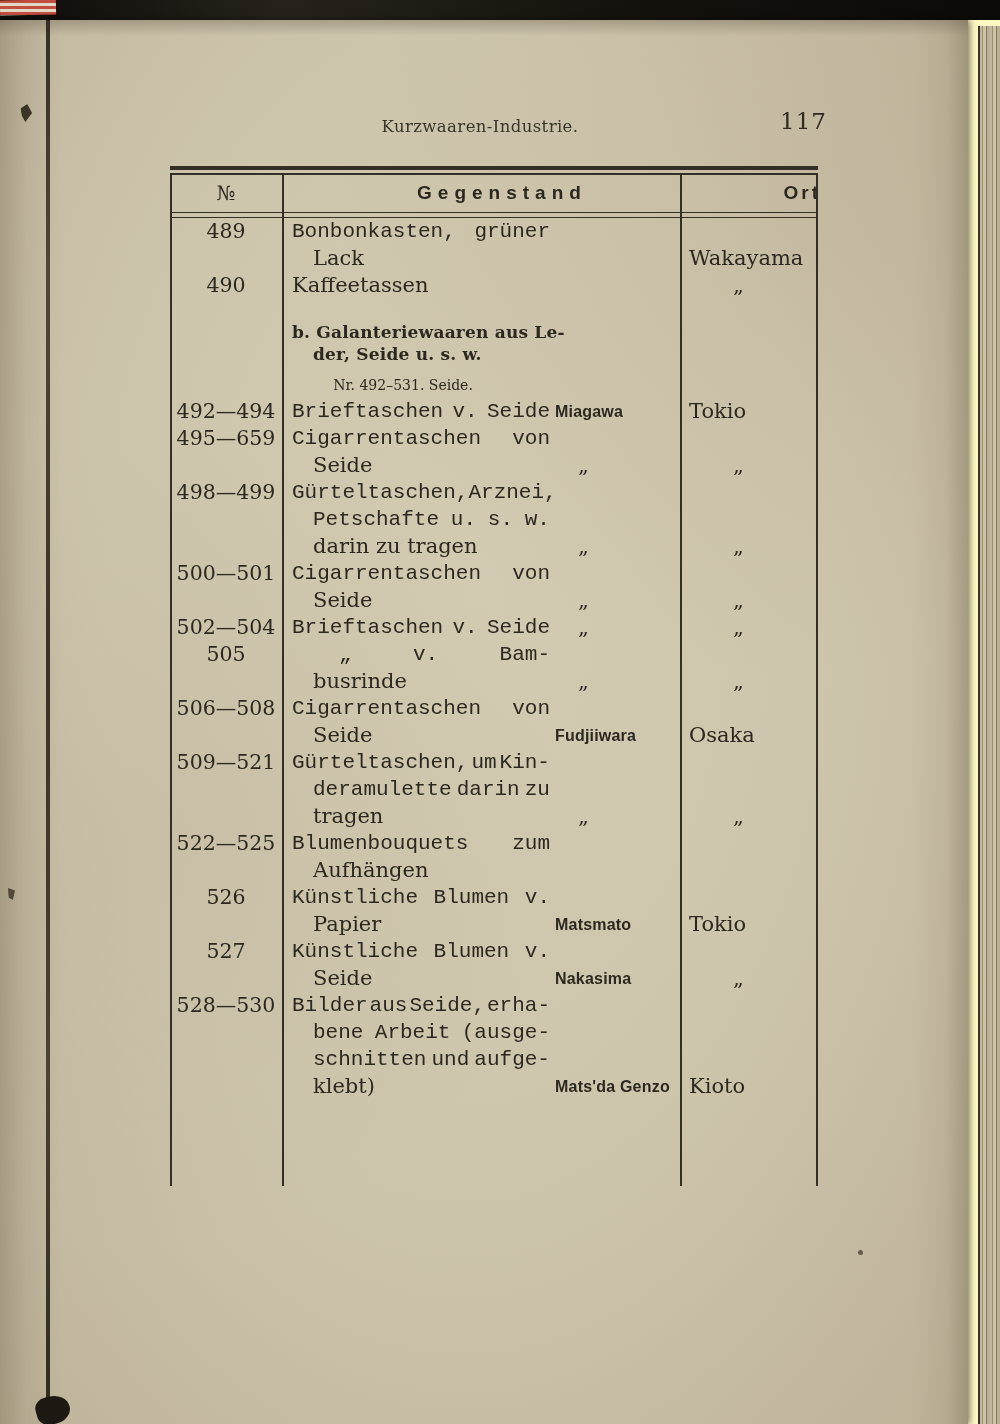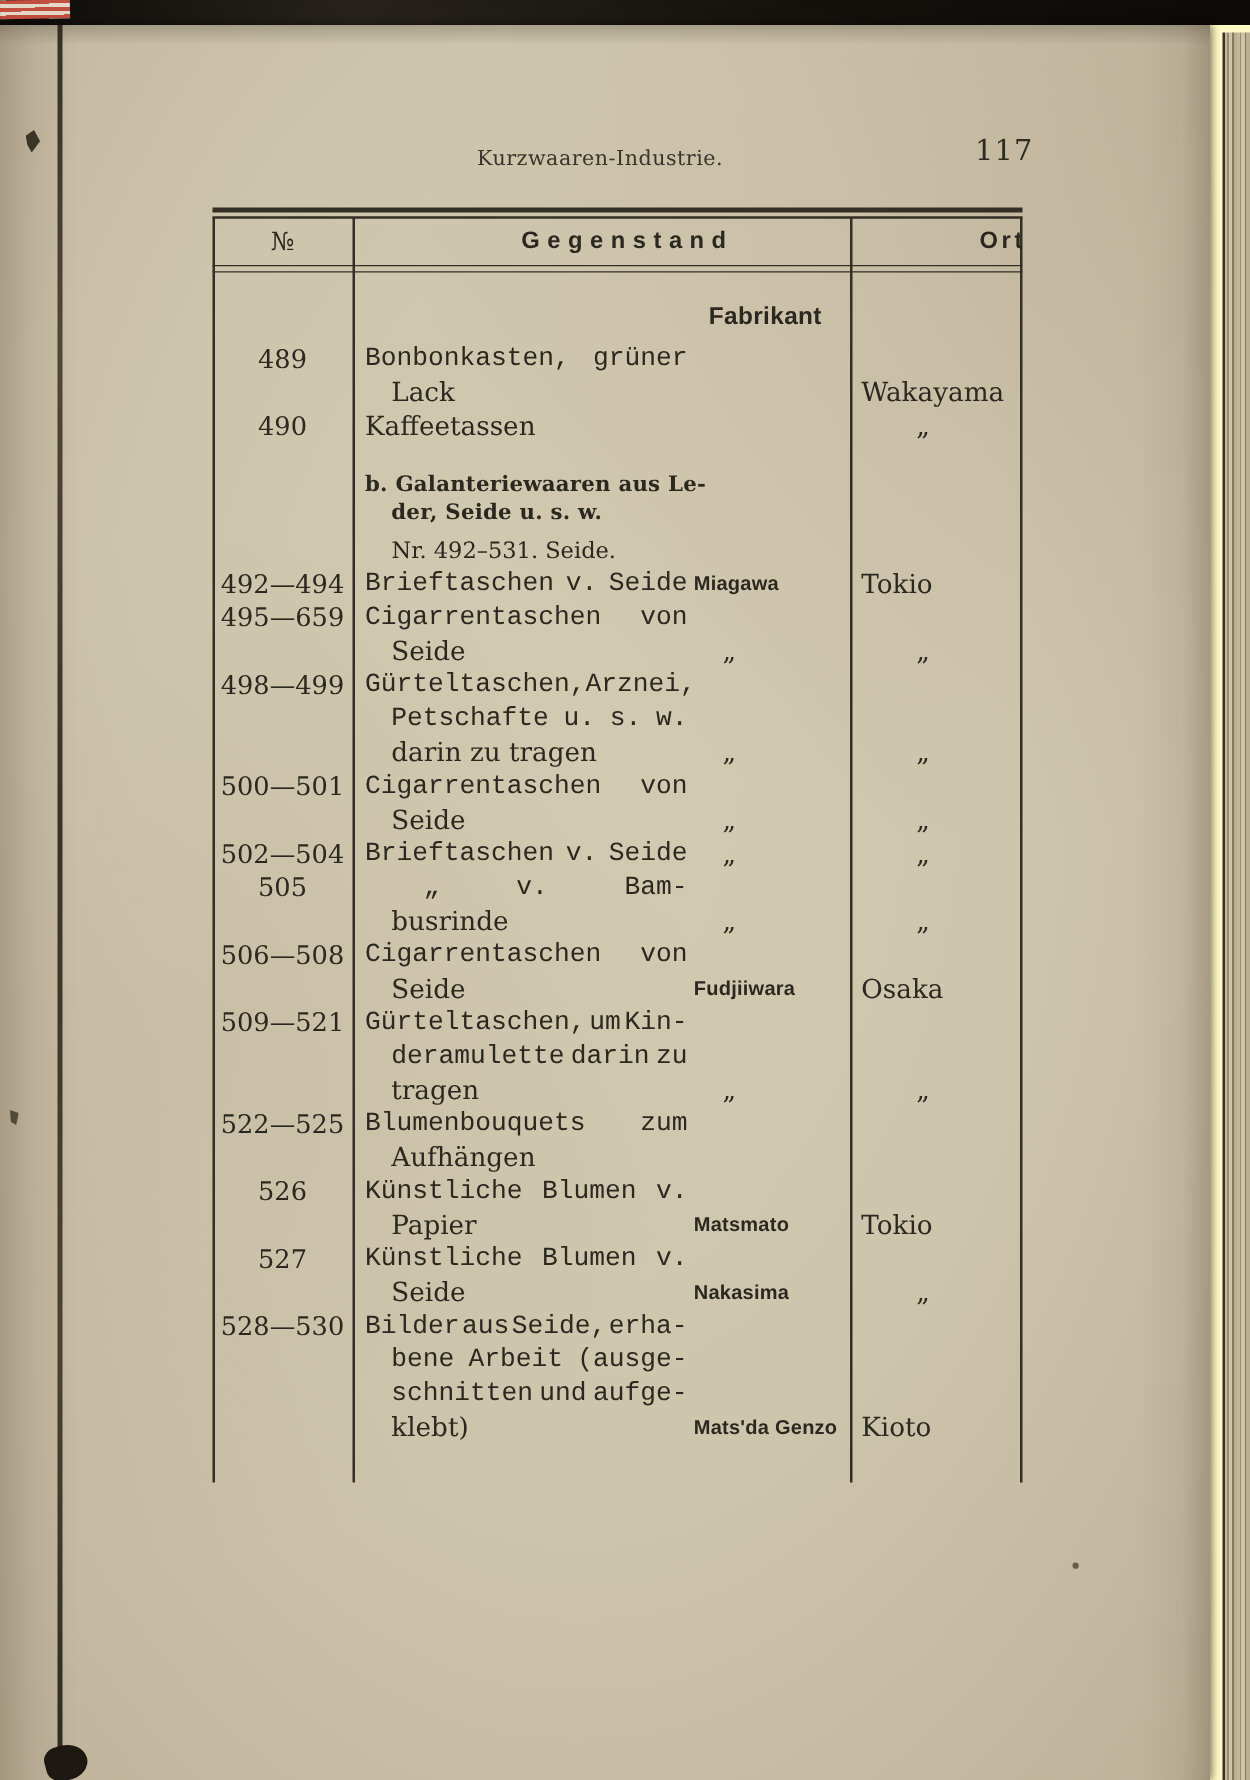--- a/index.html
+++ b/index.html
@@ -62,21 +62,21 @@
   .tbody{position:relative;height:970px;}
   .tline{position:relative;height:27px;}
   .c-no{position:absolute;left:2px;top:0;width:108px;text-align:center;
     font-size:20.5px;line-height:27px;white-space:nowrap;}
   .c-geg{position:absolute;left:122px;top:0;width:258px;font-size:21px;line-height:27px;
     white-space:nowrap;box-sizing:border-box;}
   .c-geg.just{display:flex;justify-content:space-between;font-family:Liberation Mono, monospace;}
   .c-geg.ind1{padding-left:21px;}
   .c-geg.ind2{padding-left:47px;}
   .c-geg.subhead{font-weight:bold;font-size:17px;line-height:22px;letter-spacing:.2px;}
-  .c-geg.nr{font-size:18px;line-height:26px;text-align:center;padding-right:36px;}
+  .c-geg.nr{font-size:14px;line-height:26px;text-align:center;padding-right:36px;}
   .c-fab{position:absolute;left:385px;top:0;width:126px;box-sizing:border-box;
     font-family:"Liberation Sans",sans-serif;font-weight:bold;font-size:16px;
     line-height:27px;letter-spacing:.2px;}
   .c-fab.fabhead{font-size:19.5px;line-height:27px;padding-top:22px;padding-left:12px;letter-spacing:.3px;}
   .c-fab.ditto{font-family:"DejaVu Serif",serif;font-weight:normal;font-size:21px;
     padding-left:23px;letter-spacing:0;}
   .c-ort{position:absolute;left:518px;top:0;width:128px;font-size:21px;line-height:27px;
     padding-left:1px;box-sizing:border-box;white-space:nowrap;}
   .c-ort.ditto{padding-left:45px;}
 </style>
@@ -101,23 +101,20 @@
     <div class="rule thick"></div>
     <div class="rule thin"></div>
     <div class="thead">
       <div class="th-no">№</div>
       <div class="th-geg">Gegenstand</div>
       <div class="th-ort">Ort</div>
     </div>
     <div class="rule mid1"></div>
     <div class="rule mid2"></div>
     <div class="tbody">
-        <div class="tline" style="height: 56px;">
-          <div class="c-fab fabhead">Fabrikant</div>
-        </div>
         <div class="tline">
           <div class="c-no">489</div>
           <div class="c-geg just">
             <span>Bonbonkasten,</span>
             <span>grüner</span>
           </div>
         </div>
         <div class="tline">
           <div class="c-geg ind1">Lack</div>
           <div class="c-ort">Wakayama</div>

